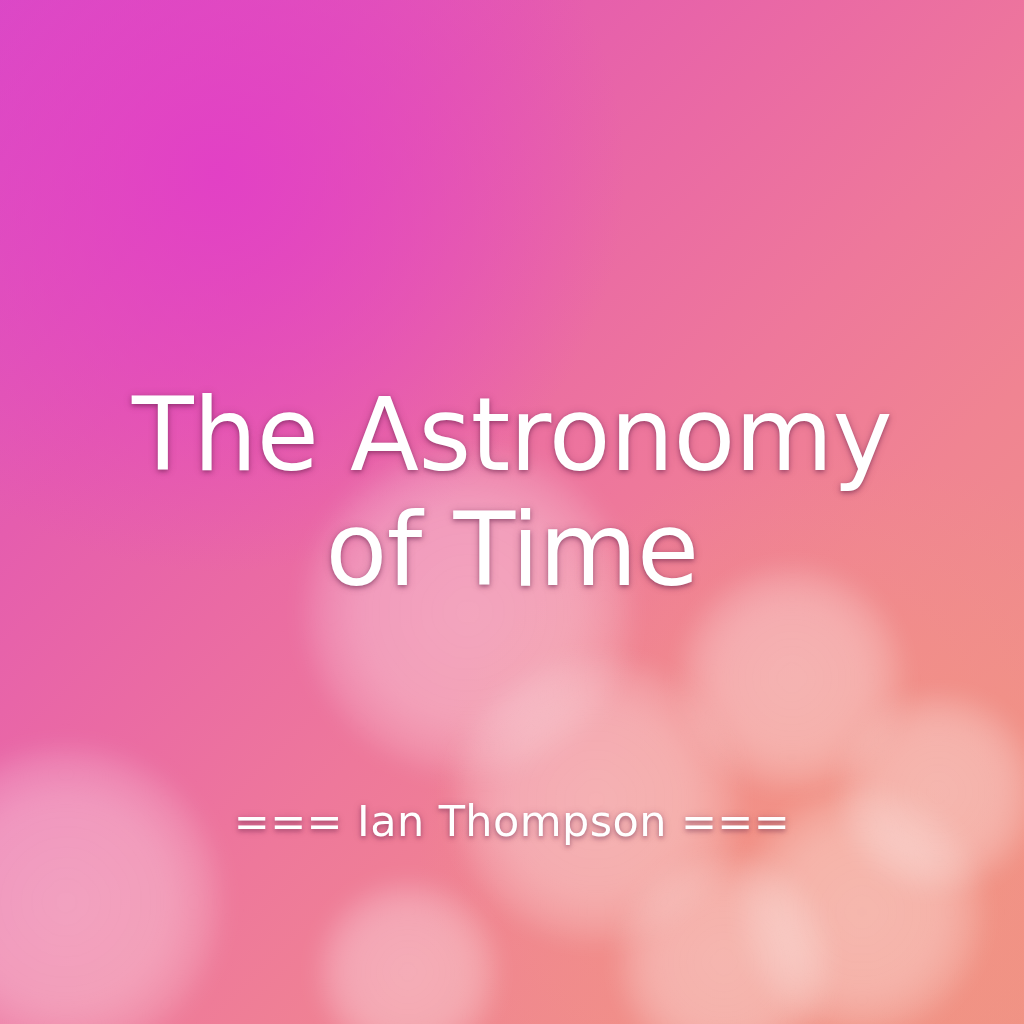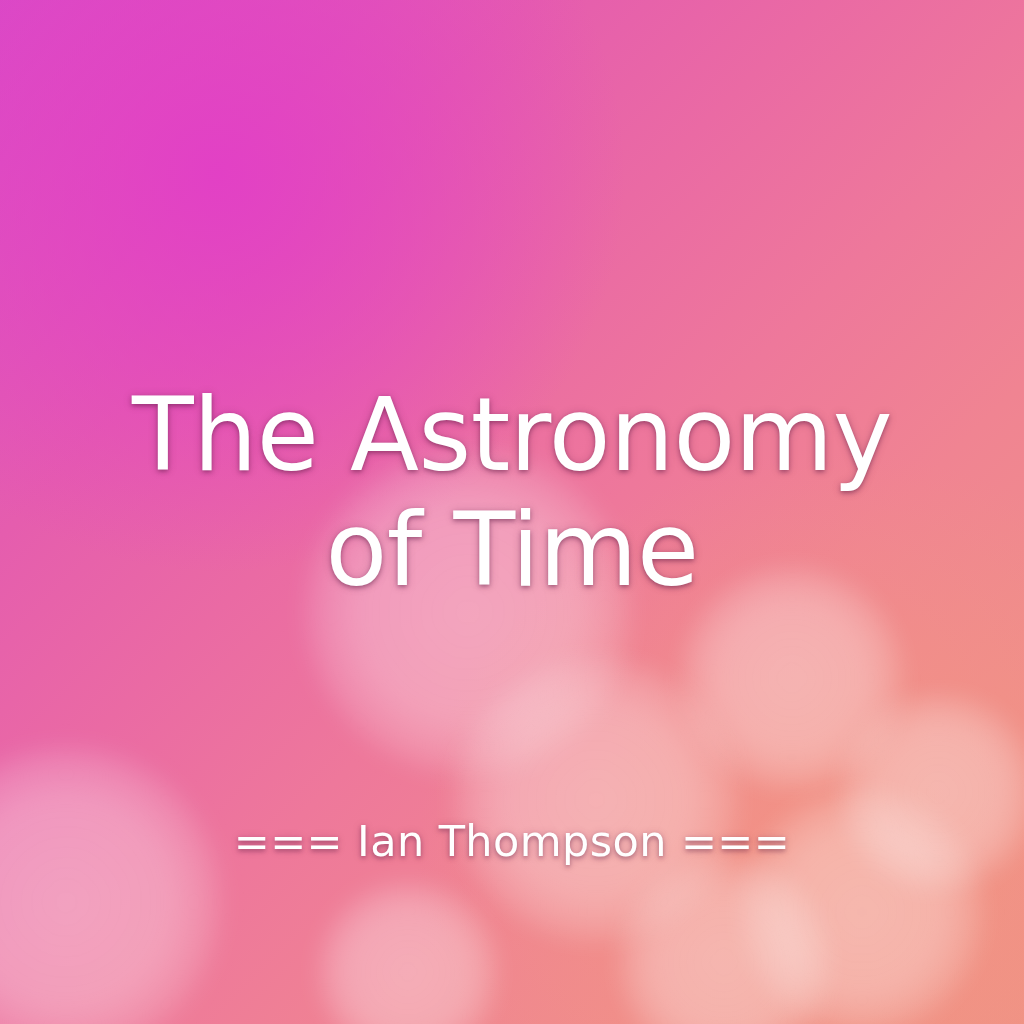--- a/index.html
+++ b/index.html
@@ -95,21 +95,21 @@
     font-weight: 400;
     line-height: 1.14;
     letter-spacing: -0.5px;
     text-shadow:
       0 2px 4px rgba(80, 20, 60, 0.42),
       0 1px 10px rgba(90, 25, 70, 0.24);
   }
 
   #book-author {
     position: absolute;
-    top: 816px;
+    top: 796px;
     left: 60px;
     width: 904px;
     margin: 0;
     text-align: center;
     color: #ffffff;
     font-size: 43px;
     font-weight: 400;
     letter-spacing: 0.4px;
     text-shadow:
       0 2px 4px rgba(80, 20, 60, 0.40),

